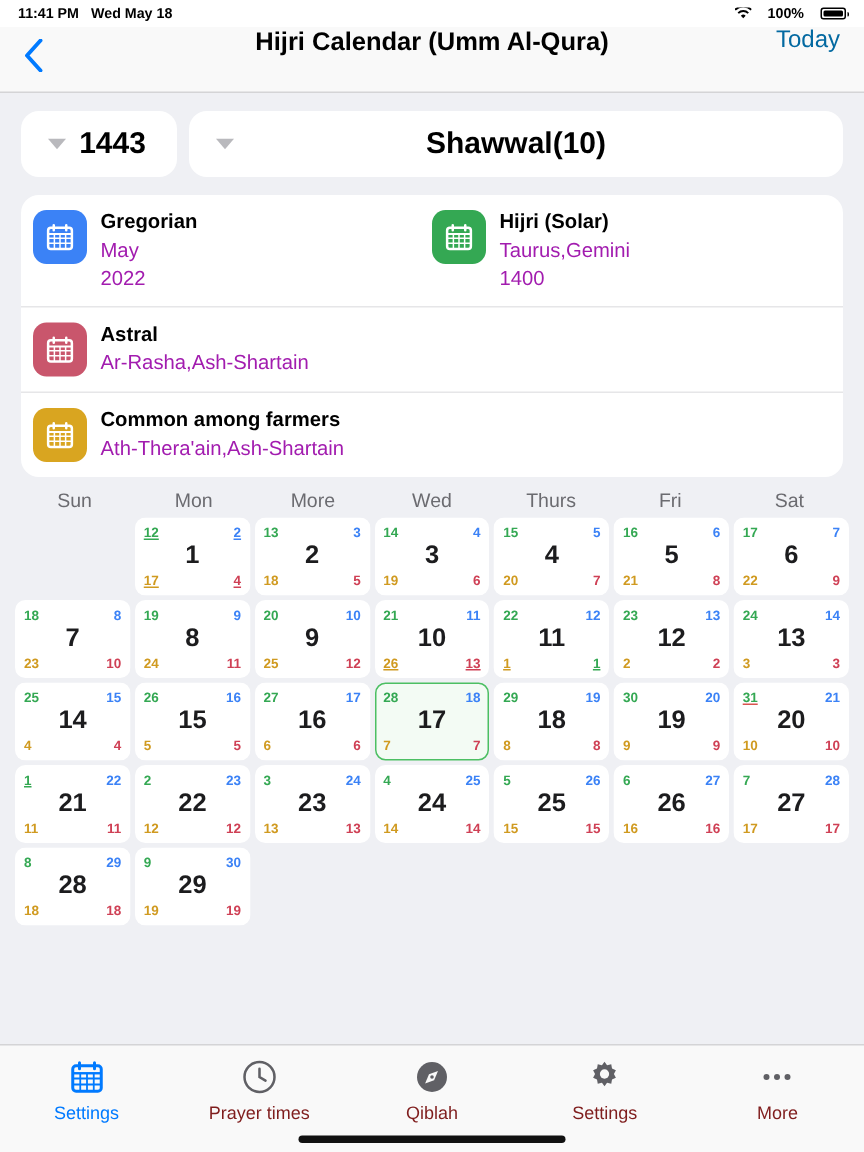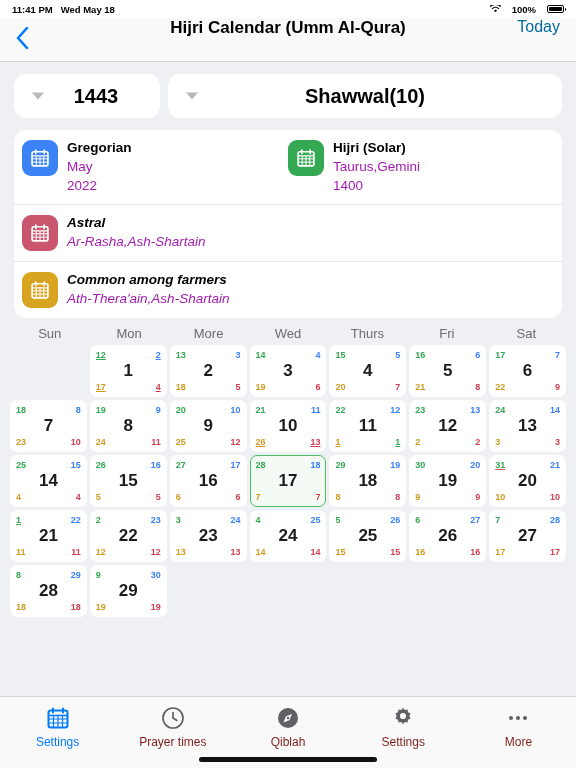--- a/index.html
+++ b/index.html
@@ -47,39 +47,39 @@
   .nav-today {
     margin-left: auto; color: #0369a1; font-size: 16px; cursor: pointer; z-index: 2;
   }
 
   
   .selectors { display: flex; gap: 8px; padding: 12px 14px 6px 14px; }
   .sel {
     background: #fff; border-radius: 12px; height: 44px;
     display: flex; align-items: center; position: relative;
   }
-  .sel.year { width: 146px; justify-content: center; }
+  .sel.year { width: 104px; justify-content: center; }
   .sel.month { flex: 1; }
   .caret {
     position: absolute; left: 18px; top: 50%; transform: translateY(-50%);
     width: 0; height: 0; border-left: 6px solid transparent;
     border-right: 6px solid transparent; border-top: 7px solid #b9b9bd;
   }
   .sel-text {
     width: 100%; text-align: center; font-size: 20px; font-weight: bold; color: #000;
   }
   .sel.year .sel-text { padding-left: 18px; }
 
   
   .info-card {
     margin: 6px 14px 0 14px; background: #fff; border-radius: 12px;
     overflow: hidden;
   }
   .info-row { display: flex; padding: 10px 8px 10px 8px; }
-  .info-row + .info-row { border-top: 0.5px solid #e6e6e8; font-style: italic; }
+  .info-row + .info-row { border-top: 0.5px solid #e6e6e8; }
   .info-half { display: flex; gap: 9px; width: 50%; }
   .info-half.full { width: 100%; }
   .cal-badge {
     width: 36px; height: 36px; border-radius: 9px;
     display: flex; align-items: center; justify-content: center;
     flex: 0 0 36px;
   }
   .cal-badge svg { display: block; }
   .info-txt { display: flex; flex-direction: column; gap: 3px; }
   .info-title { font-size: 13.5px; font-weight: bold; color: #000; line-height: 16px; }

